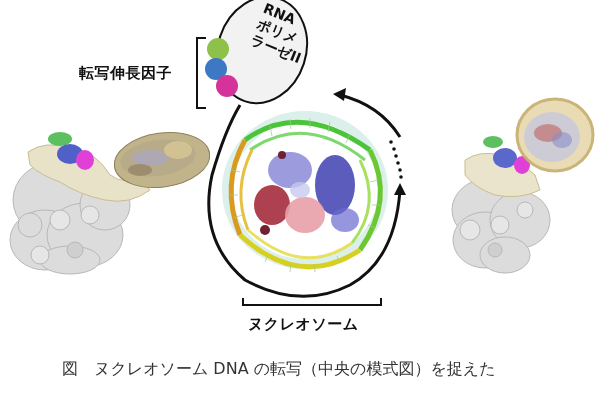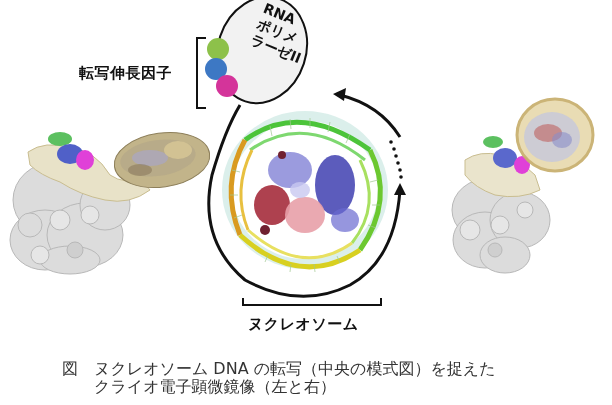--- a/index.html
+++ b/index.html
@@ -150,14 +150,13 @@
 <div class="abs rnapol-text">
   <span>RNA</span>
   <span>ポリメ</span>
   <span>ラーゼII</span>
 </div>
 
 <div class="abs label-nuc">ヌクレオソーム</div>
 
 <div class="abs caption">
   <div><span class="fig">図</span><span>ヌクレオソーム DNA の転写（中央の模式図）を捉えた</span></div>
-  <div class="line2">クライオ電子顕微鏡像（左と右）</div>
 </div>
 
 </body></html>

